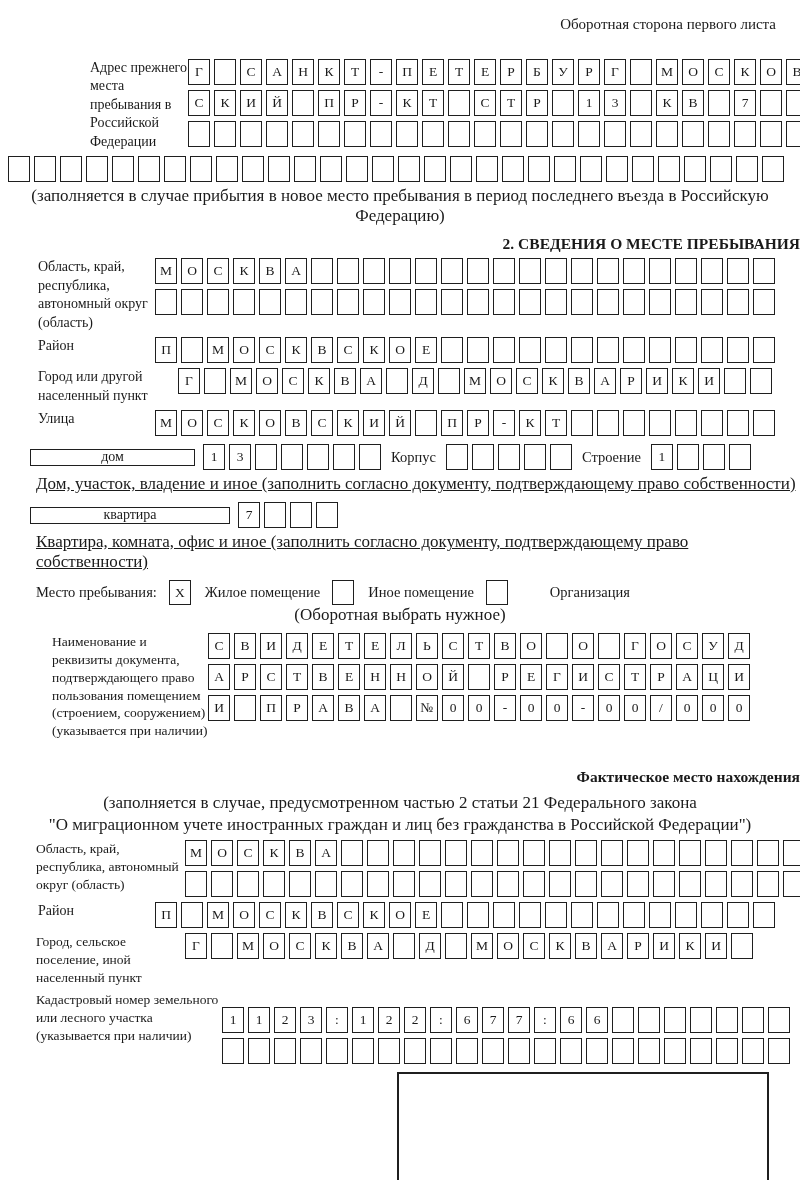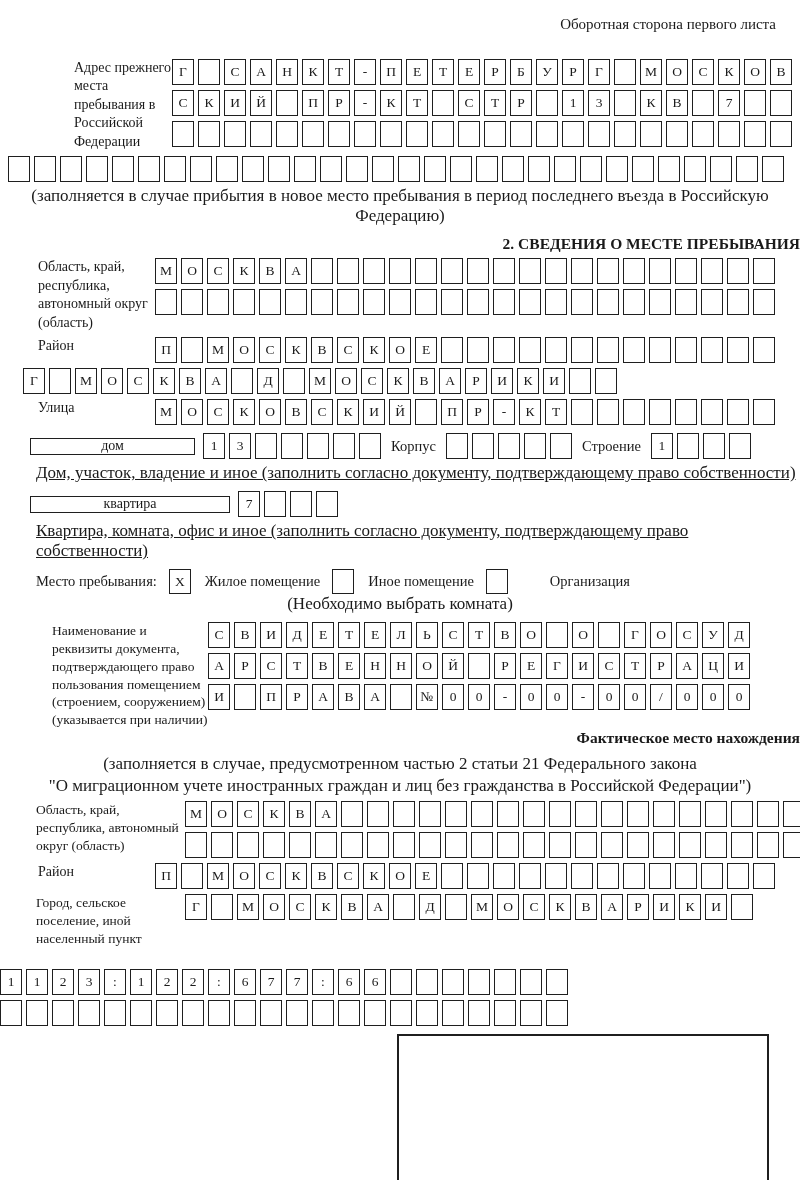--- a/index.html
+++ b/index.html
@@ -20,21 +20,21 @@
     width: 22px; height: 26px; flex: none;
     border: 1.6px solid #1f1f1f;
     display: flex; align-items: center; justify-content: center;
     font-size: 13.5px; font-family: "Liberation Serif", serif;
   }
   .note { font-size: 17px; }
   .center { text-align: center; }
   .title { font-weight: bold; font-size: 15.5px; text-align: right; }
 
   
-  .prev-block { margin-top: 26px; }
+  .prev-block { margin-top: 26px; margin-left: 16px; }
   .prev-lbl { width: 172px; padding-left: 74px; }
   .fullrow { margin-left: 8px; margin-top: 5px; }
   .prev-note { margin-top: 4px; }
 
   .s2-title { margin-top: 9px; }
 
   .sec-row { margin-top: 5px; }
   .sec-lbl { width: 155px; padding-left: 38px; }
   .city-indent { margin-left: 23px; }
 
@@ -52,21 +52,21 @@
   .cb {
     width: 22px; height: 25px; border: 1.6px solid #1f1f1f; flex: none;
     display: flex; align-items: center; justify-content: center; font-size: 13.5px;
   }
   .stay-row .cb { margin: 0 14px 0 12px; }
   .gap28 { width: 28px; flex: none; }
 
   .doc-block { margin-top: 8px; }
   .doc-lbl { width: 208px; padding-left: 52px; font-size: 13.5px; }
 
-  .act-title { margin-top: 0; }
+  .act-title { margin-top: 28px; }
   .act-note { margin-top: 7px; }
   .act-note2 { margin-top: 2px; }
   .sec3-lbl { width: 185px; padding-left: 36px; font-size: 13.5px; }
   .cad-lbl { width: 222px; padding-left: 36px; font-size: 13.5px; }
   .cad-stack { margin-top: 16px; }
 
   .stamp-box {
     margin-left: 397px; margin-top: 8px;
     width: 372px; height: 172px;
     border: 2px solid #1f1f1f;
@@ -282,20 +282,21 @@
       <span class="cell"></span>
       <span class="cell"></span>
       <span class="cell"></span>
       <span class="cell"></span>
       <span class="cell"></span>
       <span class="cell"></span>
     </div>
 </div>
 
 <div class="frow sec-row">
+  <div class="lbl sec-lbl">Город или другой населенный пункт</div>
   <div class="cells city-indent">
       <span class="cell">Г</span>
       <span class="cell"></span>
       <span class="cell">М</span>
       <span class="cell">О</span>
       <span class="cell">С</span>
       <span class="cell">К</span>
       <span class="cell">В</span>
       <span class="cell">А</span>
       <span class="cell"></span>
@@ -389,21 +390,21 @@
 <div class="stay-row">
   <span>Место пребывания:</span>
   <span class="cb">X</span>
   <span>Жилое помещение</span>
   <span class="cb"></span>
   <span>Иное помещение</span>
   <span class="cb"></span>
   <span class="gap28"></span>
   <span>Организация</span>
 </div>
-<div class="note center">(Необходимо выбрать комната)</div>
+<div class="note center">(Оборотная выбрать нужное)</div>
 
 <div class="frow doc-block">
   <div class="lbl doc-lbl">Наименование и реквизиты документа, подтверждающего право пользования помещением (строением, сооружением) (указывается при наличии)</div>
   <div class="stack">
     <div class="cells">
         <span class="cell">С</span>
         <span class="cell">В</span>
         <span class="cell">И</span>
         <span class="cell">Д</span>
         <span class="cell">Е</span>
@@ -587,20 +588,21 @@
       <span class="cell">А</span>
       <span class="cell">Р</span>
       <span class="cell">И</span>
       <span class="cell">К</span>
       <span class="cell">И</span>
       <span class="cell"></span>
     </div>
 </div>
 
 <div class="frow sec-row">
+  <div class="lbl cad-lbl">Кадастровый номер земельного или лесного участка (указывается при наличии)</div>
   <div class="stack cad-stack">
     <div class="cells">
         <span class="cell">1</span>
         <span class="cell">1</span>
         <span class="cell">2</span>
         <span class="cell">3</span>
         <span class="cell">:</span>
         <span class="cell">1</span>
         <span class="cell">2</span>
         <span class="cell">2</span>

